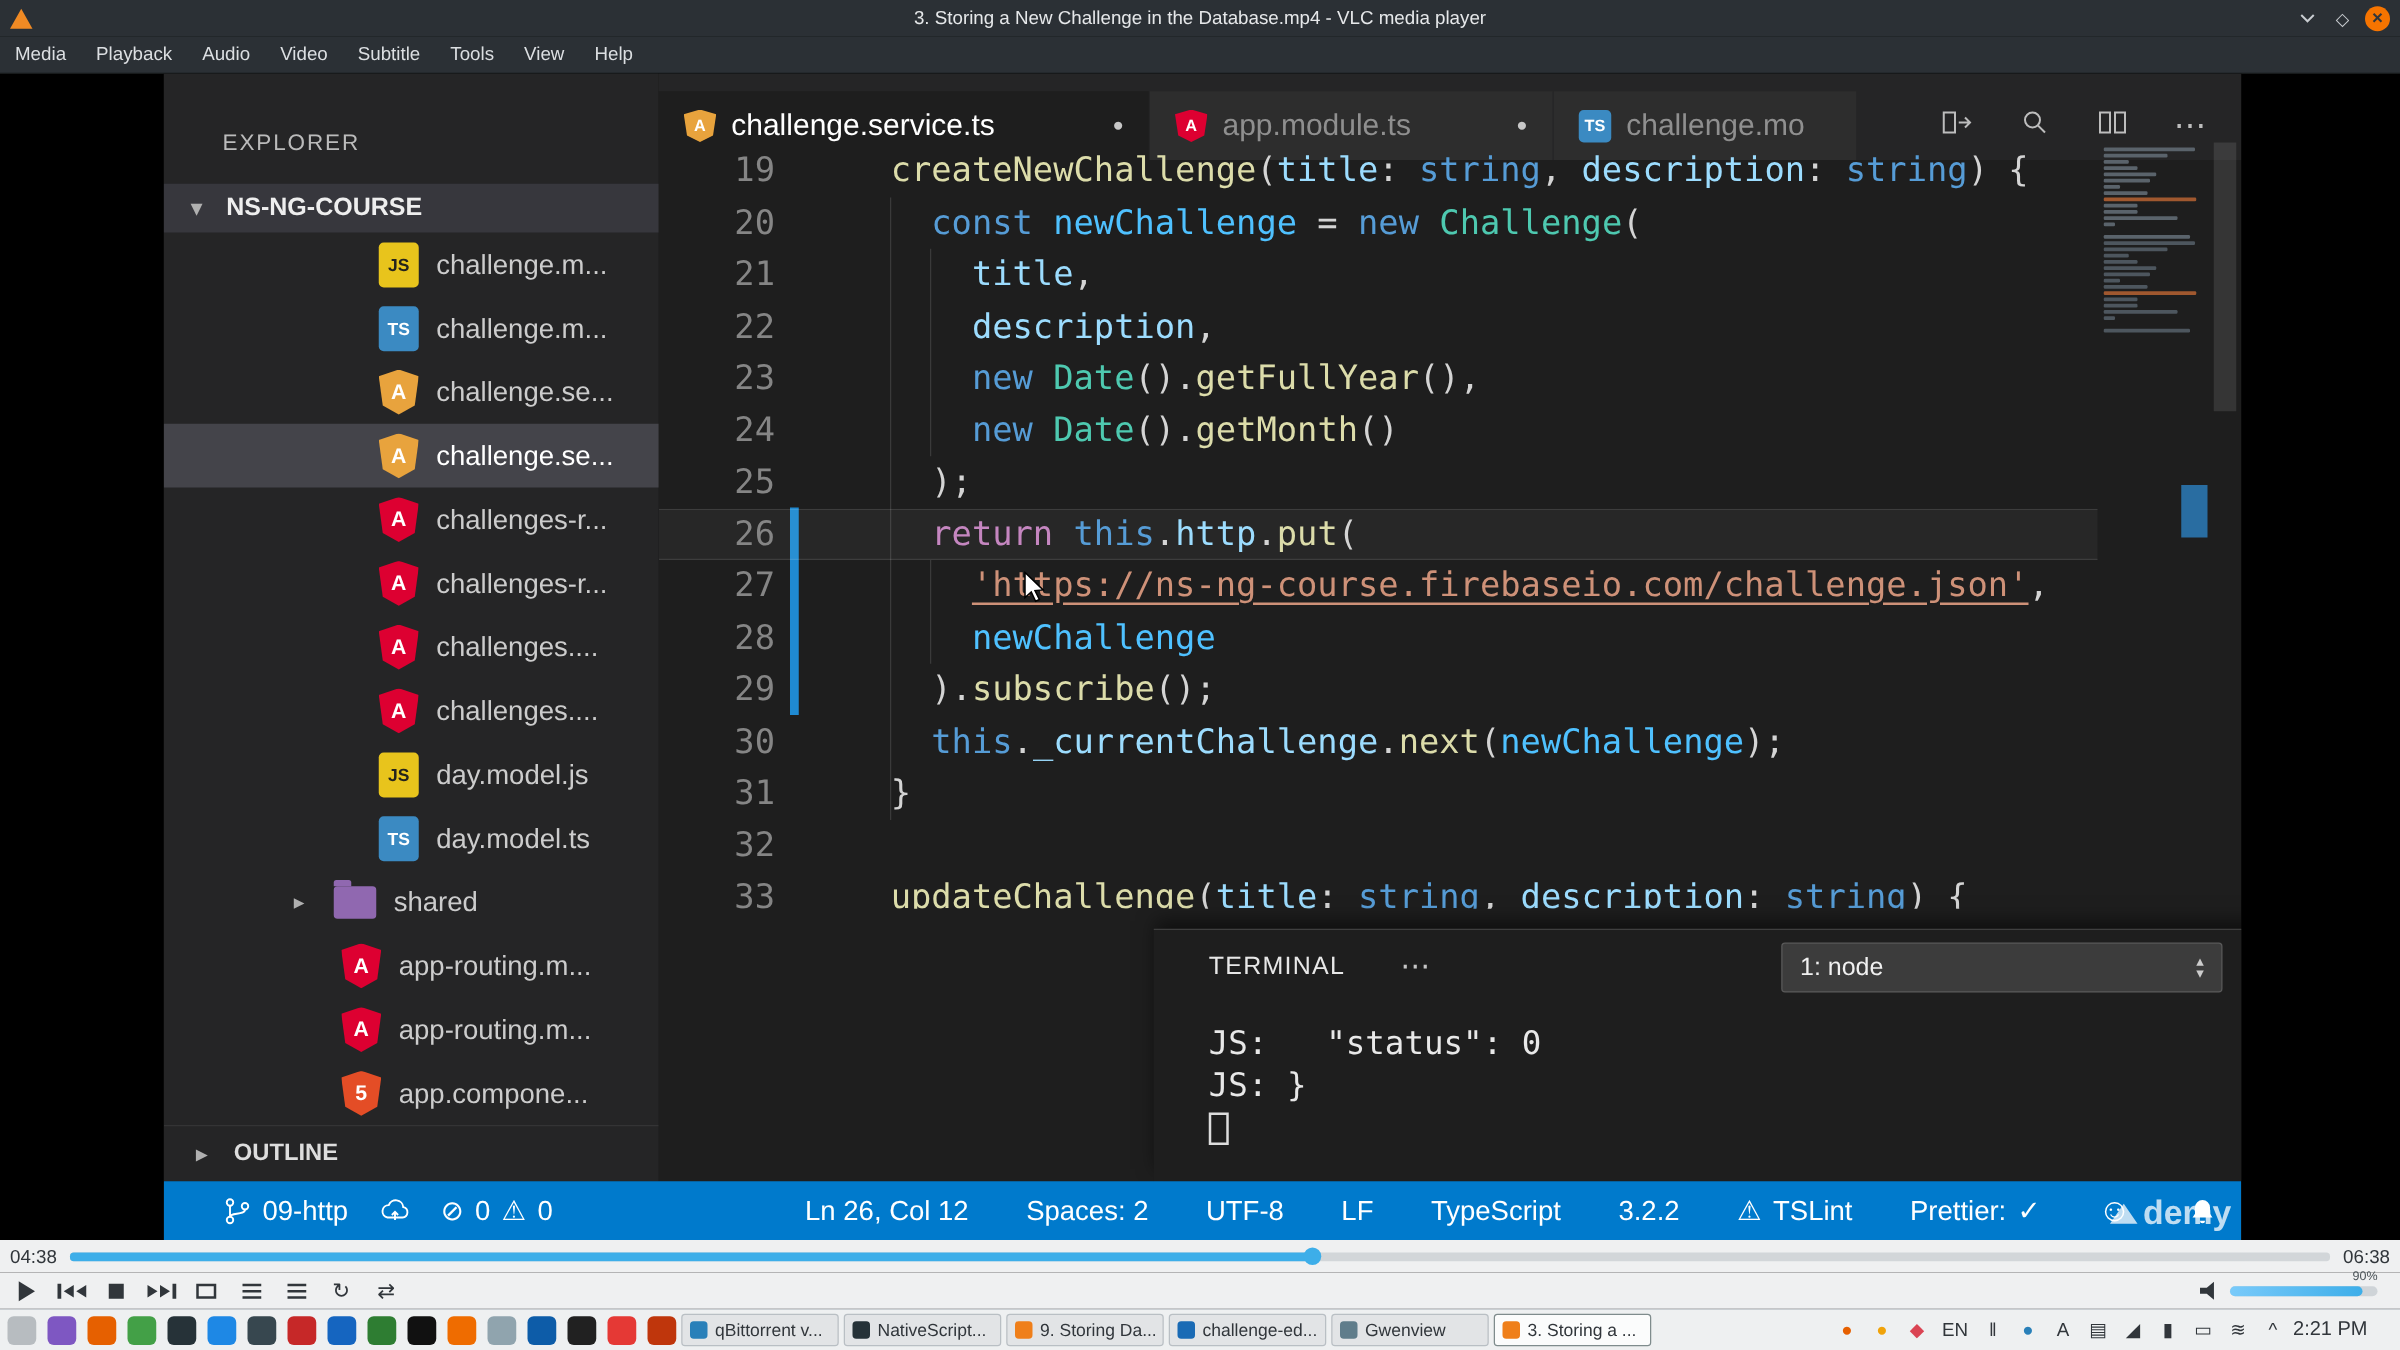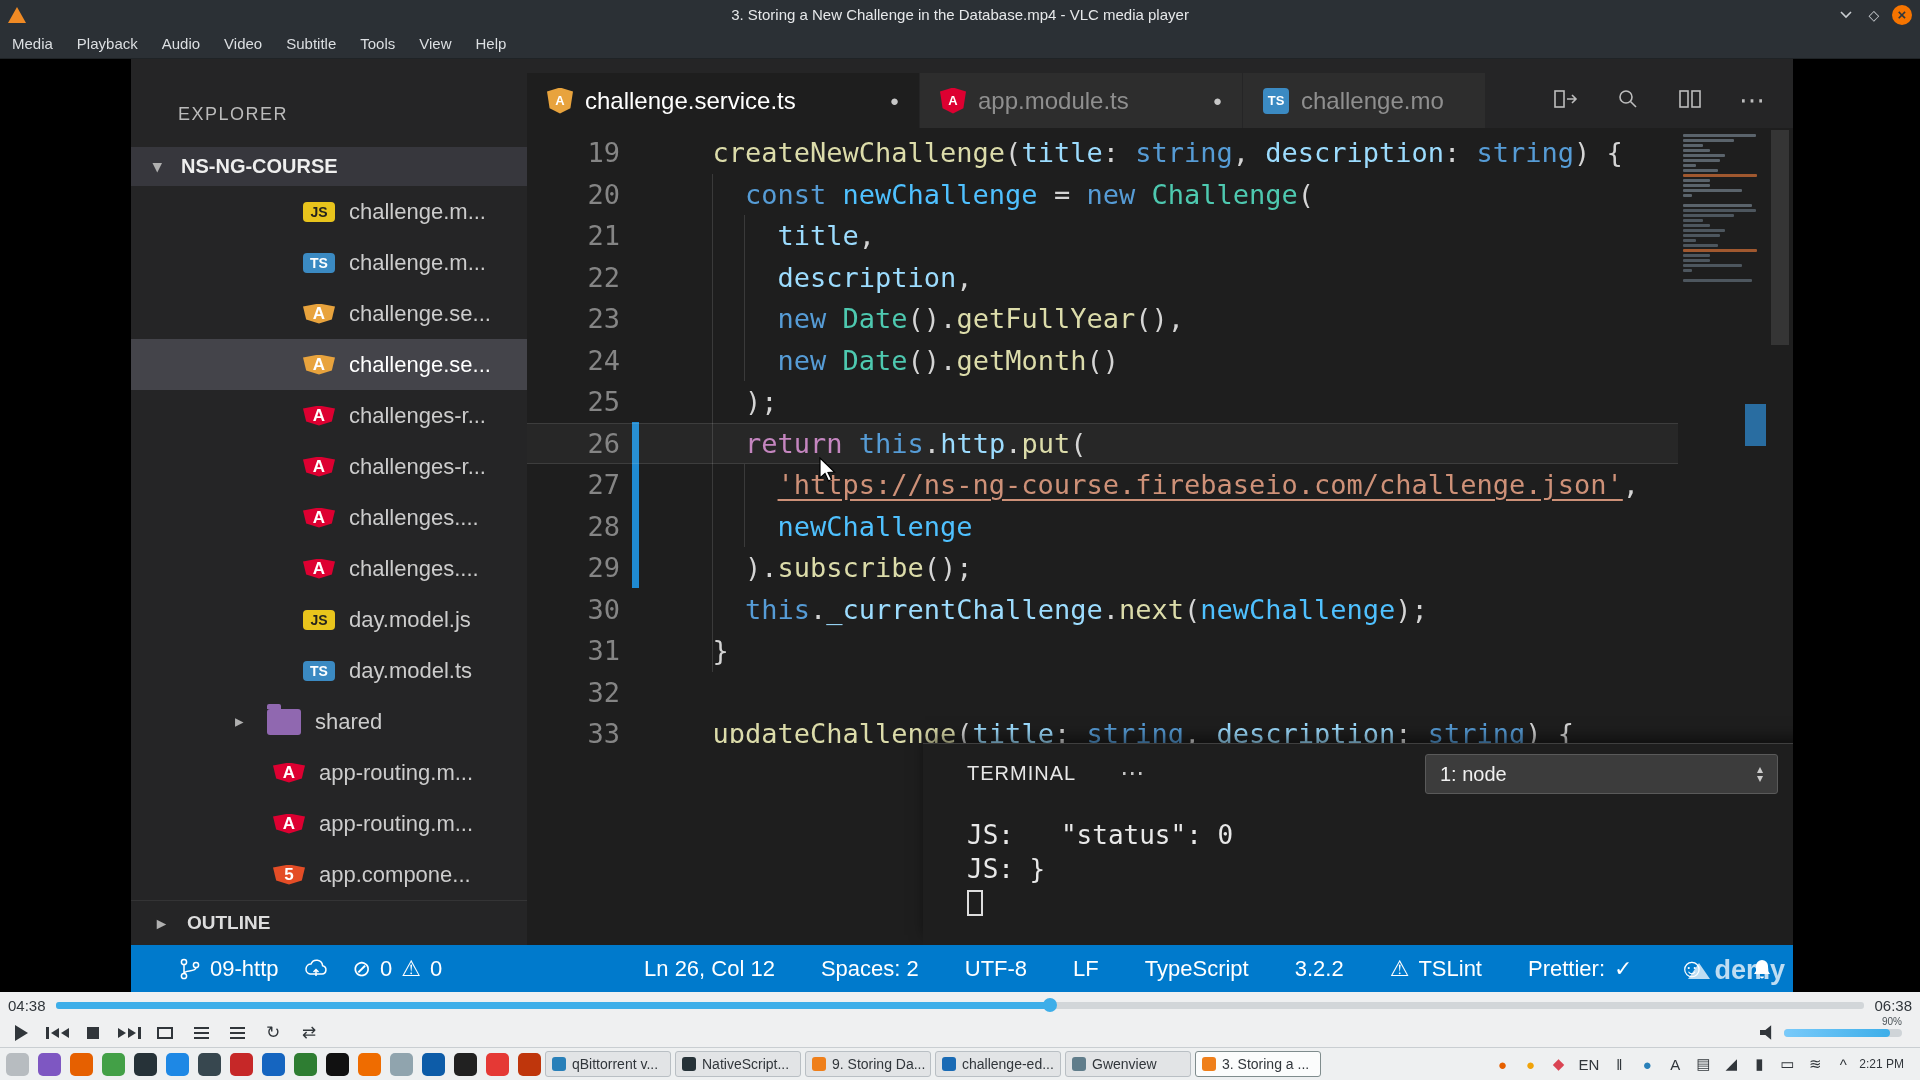--- a/index.html
+++ b/index.html
@@ -28,21 +28,21 @@
   .side{position:absolute;left:0;top:0;width:396px;height:886px;background:#252526;color:#cccccc;}
   .explorer-title{position:absolute;left:47px;top:45px;font-size:18px;letter-spacing:1.5px;color:#bbbbbb;}
   .project-row{position:absolute;left:0;top:88px;width:100%;height:39px;background:#37373d;display:flex;
                align-items:center;gap:10px;padding-left:22px;color:#eeeeee;font-weight:bold;font-size:20px;}
   .tree{position:absolute;left:0;top:127px;right:0;}
   .tree-row{height:51px;display:flex;align-items:center;gap:14px;padding-left:172px;font-size:22px;white-space:nowrap;}
   .tree-row.shallow{padding-left:142px;}
   .tree-row.folder{padding-left:104px;}
   .tree-row.selected{background:#44444a;color:#ffffff;}
   .tw{color:#b0b0b0;font-size:17px;width:18px;}
-  .fi{width:32px;height:20px;border-radius:4px;display:flex;align-items:center;justify-content:center;
+  .fi{width:32px;height:36px;border-radius:4px;display:flex;align-items:center;justify-content:center;
       font-weight:bold;font-size:14px;flex-shrink:0;}
   .fi-js{background:#e8c41c;color:#24231d;}
   .fi-ts{background:#3b8ac2;color:#fff;}
   .fi-ng-yellow,.fi-ng-red,.fi-html{clip-path:polygon(50% 0%,100% 15%,90% 80%,50% 100%,10% 80%,0% 15%);
       border-radius:0;color:#fff;font-size:17px;}
   .fi-ng-yellow{background:#e8a33d;}
   .fi-ng-red{background:#dd0031;}
   .fi-html{background:#e44d26;}
   .fi-folder{width:34px;height:26px;background:#9068b0;border-radius:3px;position:relative;}
   .fi-folder:before{content:"";position:absolute;left:0;top:-5px;width:14px;height:5px;background:#9068b0;
@@ -58,21 +58,21 @@
   .tab .fi{width:26px;height:26px;font-size:13px;}
   .tab.active{background:#1e1e1e;color:#ffffff;}
   .tab:nth-child(1){width:392px;}
   .tab:nth-child(2){width:322px;}
   .tab:nth-child(3){width:242px;}
   .mod-dot{font-size:15px;color:#c7c7c7;margin-left:auto;}
   .tab-actions{margin-left:auto;display:flex;align-items:center;gap:36px;height:55px;padding-right:26px;color:#bdbdbd;}
   .tab-actions svg{stroke:#bdbdbd;fill:none;stroke-width:1.6;}
   .ellipsis-glyph{font-size:26px;letter-spacing:2px;}
 
-  .codearea{position:absolute;left:0;top:69px;width:1266px;height:615px;overflow:hidden;
+  .codearea{position:absolute;left:0;top:53px;width:1266px;height:615px;overflow:hidden;
             font-family:"DejaVu Sans Mono",monospace;font-size:27px;}
   .lines{position:absolute;left:0;top:4px;right:115px;}
   .crow{height:41.5px;line-height:41.5px;display:flex;white-space:pre;}
   .crow.current{background:rgba(255,255,255,.045);
      box-shadow:inset 0 1px 0 rgba(255,255,255,.10),inset 0 -1px 0 rgba(255,255,255,.10);}
   .ln{width:93px;text-align:right;color:#858585;flex-shrink:0;}
   .ctx{margin-left:60px;}
   .tk-kw{color:#569cd6}.tk-ct{color:#c586c0}.tk-fn{color:#dcdcaa}.tk-ty{color:#4ec9b0}
   .tk-pm{color:#9cdcfe}.tk-cv{color:#4fc1ff}.tk-pn{color:#d4d4d4}
   .tk-sl{color:#ce9178;text-decoration:underline;text-underline-offset:5px;}
@@ -145,21 +145,21 @@
            border-top:1px solid #c9ced2;display:flex;align-items:center;padding:0 6px;color:#31363b;}
   .launchers{display:flex;align-items:center;gap:9px;}
   .launcher{width:23px;height:23px;border-radius:5px;}
   .taskbtns{display:flex;align-items:center;gap:4px;margin-left:4px;}
   .taskbtn{width:126px;height:26px;background:#e2e4e6;border:1px solid #b9bfc4;border-radius:3px;
            display:flex;align-items:center;gap:6px;padding:0 6px;font-size:14px;white-space:nowrap;overflow:hidden;}
   .taskbtn.active{background:#fbfcfc;border-color:#7f8c8d;}
   .taskdot{width:14px;height:14px;border-radius:3px;flex-shrink:0;}
   .tray{margin-left:auto;display:flex;align-items:center;gap:12px;font-size:14px;}
   .tray-item{display:flex;align-items:center;justify-content:center;min-width:16px;font-size:15px;}
-  .clock{font-size:12px;margin:0 10px 0 8px;}
+  .clock{font-size:16px;margin:0 20px 0 8px;}
 </style>
 </head>
 <body>
 
 <div class="stage">
 
   <div class="titlebar">
     <div class="vlc-cone"></div>
     <div class="tb-title">3. Storing a New Challenge in the Database.mp4 - VLC media player</div>
     <div class="winbtns">

